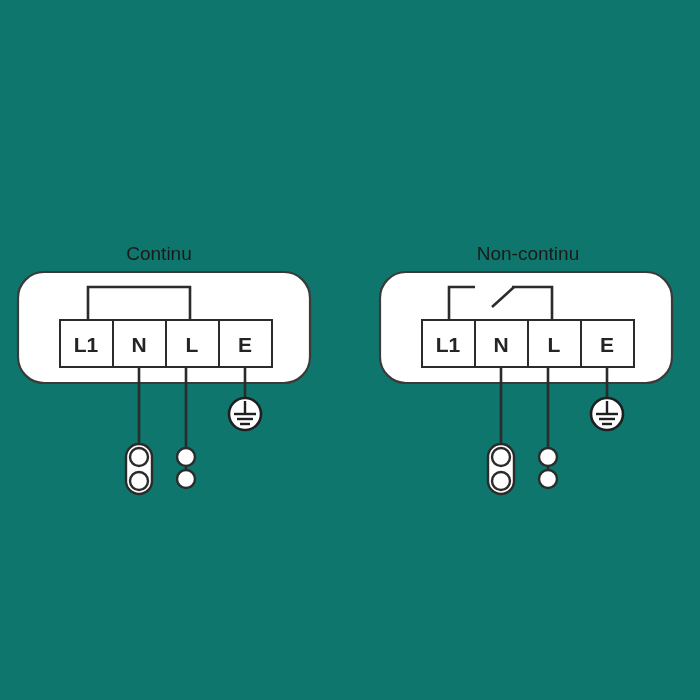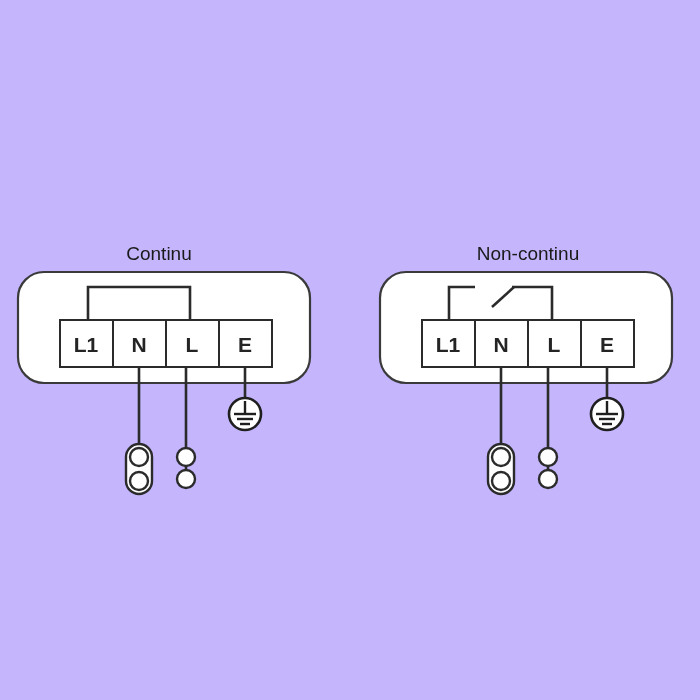--- a/index.html
+++ b/index.html
@@ -11,21 +11,21 @@
   body {
     width: 700px;
     height: 700px;
     font-family: "Liberation Sans", sans-serif;
     overflow: hidden;
   }
   #canvas {
     position: relative;
     width: 700px;
     height: 700px;
-    background: #c4b5fd;
+    background: #0f766e;
   }
   svg.diagram-svg {
     display: block;
     width: 700px;
     height: 700px;
   }
   .title-text {
     font-family: "Liberation Sans", sans-serif;
     font-size: 19px;
     font-weight: 500;

